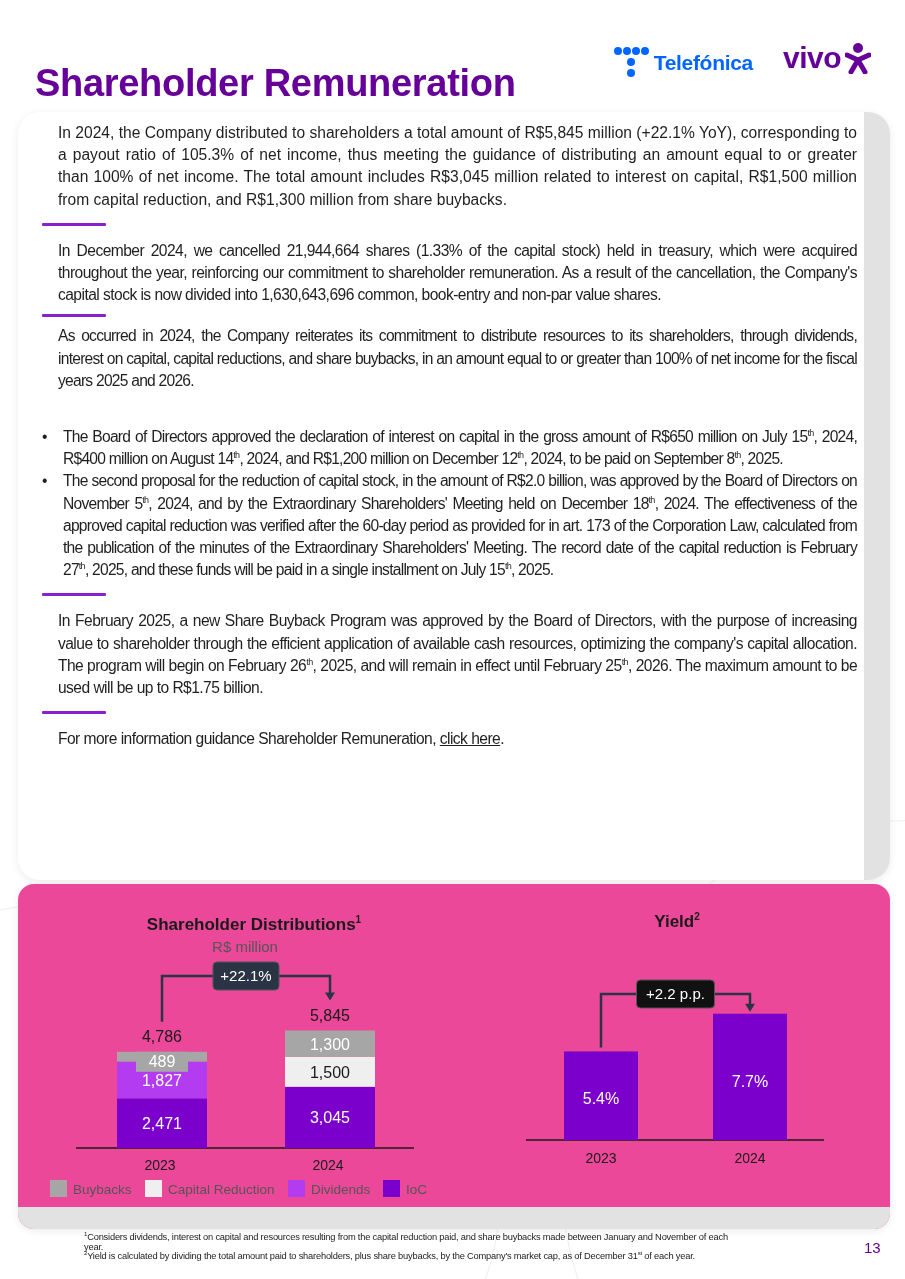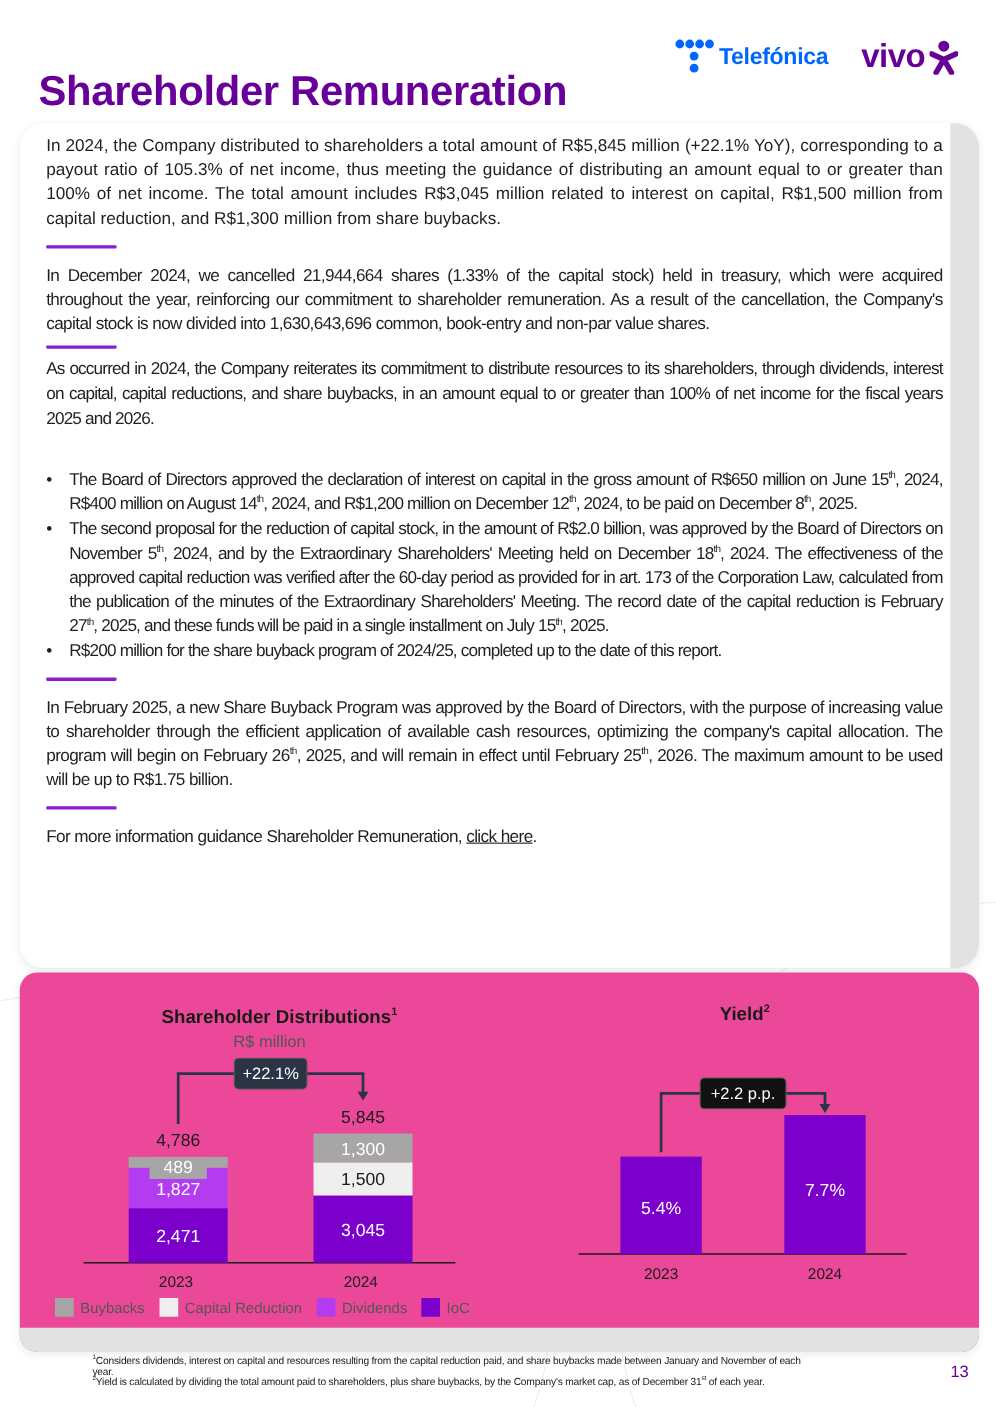--- a/index.html
+++ b/index.html
@@ -2,35 +2,35 @@
 <html><head>
 <meta charset="utf-8">
 <style>
   * { box-sizing: border-box; margin: 0; padding: 0; }
   body {
     width: 905px; height: 1279px; background: #ffffff; position: relative; overflow: hidden;
     font-family: "Liberation Sans", "DejaVu Sans", sans-serif; color: #1a1a1a;
   }
   .bg-curve { position: absolute; border: 1px solid #eeeeee; border-radius: 50%; pointer-events: none; }
   .logos { position: absolute; top: 34px; right: 34px; display: flex; align-items: center; gap: 30px; }
-  .tef { display: flex; align-items: center; gap: 6px; color: #0066ff; font-size: 21px; font-weight: bold; letter-spacing: -0.3px; }
+  .tef { display: flex; align-items: center; gap: 6px; color: #0066ff; font-size: 21px; font-weight: bold; letter-spacing: -0.3px; margin-top: 11px; }
   .tef-mark { position: relative; width: 34px; height: 36px; }
   .tef-mark span { position: absolute; width: 8px; height: 8px; border-radius: 50%; background: #0066ff; }
   .vivo { display: flex; align-items: center; gap: 4px; color: #660099; font-size: 30px; font-weight: bold; letter-spacing: -0.5px; }
   .vivo-mark { font-size: 30px; line-height: 1; }
   h1.page-title { position: absolute; left: 35px; top: 62px; font-size: 38px; font-weight: bold; color: #660099; letter-spacing: -0.3px; }
 
   .text-card {
     position: absolute; left: 18px; top: 112px; width: 872px; height: 768px;
     background: #ffffff; border-radius: 22px;
     box-shadow: 0 2px 8px rgba(0,0,0,0.08);
   }
   .card-edge { position: absolute; right: 0; top: 0; width: 26px; height: 100%; background: #e2e2e2; border-radius: 0 22px 22px 0; }
   .text-body { position: absolute; left: 24px; top: 10px; width: 815px; font-size: 15.6px; line-height: 22.2px; color: #1f1f1f; }
-  .text-body p { text-align: justify; }
+  .text-body p { text-align: justify; margin-left: 16px; }
   .cond { letter-spacing: -0.55px; }
   .cond2 { letter-spacing: -0.75px; }
   .divider { width: 64px; height: 3px; background: #8a1fd1; margin: 12px 0 14px 0; border-radius: 1px; }
   .gap { height: 22px; }
   ul.bullets { list-style: none; margin-top: 12px; }
   ul.bullets li { position: relative; padding-left: 21px; text-align: justify; }
   ul.bullets li::before { content: "•"; position: absolute; left: 0; top: 0; }
   sup { font-size: 9px; line-height: 0; vertical-align: super; }
   a.link { color: #1f1f1f; text-decoration: underline; }
 
@@ -78,23 +78,22 @@
 <div class="text-card">
   <div class="card-edge"></div>
   <div class="text-body">
     <p>In 2024, the Company distributed to shareholders a total amount of R$5,845 million (+22.1% YoY), corresponding to a payout ratio of 105.3% of net income, thus meeting the guidance of distributing an amount equal to or greater than 100% of net income. The total amount includes R$3,045 million related to interest on capital, R$1,500 million from capital reduction, and R$1,300 million from share buybacks.</p>
     <div class="divider"></div>
     <p class="cond">In December 2024, we cancelled 21,944,664 shares (1.33% of the capital stock) held in treasury, which were acquired throughout the year, reinforcing our commitment to shareholder remuneration. As a result of the cancellation, the Company's capital stock is now divided into 1,630,643,696 common, book-entry and non-par value shares.</p>
     <div class="divider" style="margin-top:8px;margin-bottom:8px"></div>
     <p class="cond2">As occurred in 2024, the Company reiterates its commitment to distribute resources to its shareholders, through dividends, interest on capital, capital reductions, and share buybacks, in an amount equal to or greater than 100% of net income for the fiscal years 2025 and 2026.</p>
     <div class="gap"></div>
     <ul class="bullets cond2">
-      <li><span>The Board of Directors approved the declaration of interest on capital in the gross amount of R$650 million on June 15</span><sup>th</sup><span>, 2024, R$400 million on August 14</span><sup>th</sup><span>, 2024, and R$1,200 million on December 12</span><sup>th</sup><span>, 2024, to be paid on December 8</span><sup>th</sup><span>, 2025.</span></li>
+      <li><span>The Board of Directors approved the declaration of interest on capital in the gross amount of R$650 million on July 15</span><sup>th</sup><span>, 2024, R$400 million on August 14</span><sup>th</sup><span>, 2024, and R$1,200 million on December 12</span><sup>th</sup><span>, 2024, to be paid on September 8</span><sup>th</sup><span>, 2025.</span></li>
       <li><span>The second proposal for the reduction of capital stock, in the amount of R$2.0 billion, was approved by the Board of Directors on November 5</span><sup>th</sup><span>, 2024, and by the Extraordinary Shareholders' Meeting held on December 18</span><sup>th</sup><span>, 2024. The effectiveness of the approved capital reduction was verified after the 60-day period as provided for in art. 173 of the Corporation Law, calculated from the publication of the minutes of the Extraordinary Shareholders' Meeting. The record date of the capital reduction is February 27</span><sup>th</sup><span>, 2025, and these funds will be paid in a single installment on July 15</span><sup>th</sup><span>, 2025.</span></li>
-      <li>R$200 million for the share buyback program of 2024/25, completed up to the date of this report.</li>
     </ul>
     <div class="divider"></div>
     <p class="cond"><span>In February 2025, a new Share Buyback Program was approved by the Board of Directors, with the purpose of increasing value to shareholder through the efficient application of available cash resources, optimizing the company's capital allocation. The program will begin on February 26</span><sup>th</sup><span>, 2025, and will remain in effect until February 25</span><sup>th</sup><span>, 2026. The maximum amount to be used will be up to R$1.75 billion.</span></p>
     <div class="divider"></div>
     <p class="cond" style="text-align:left"><span>For more information guidance Shareholder Remuneration, </span><a class="link" href="#">click here</a><span>.</span></p>
   </div>
 </div>
 
 <div class="chart-card">
   <div class="chart-bottom"></div>

